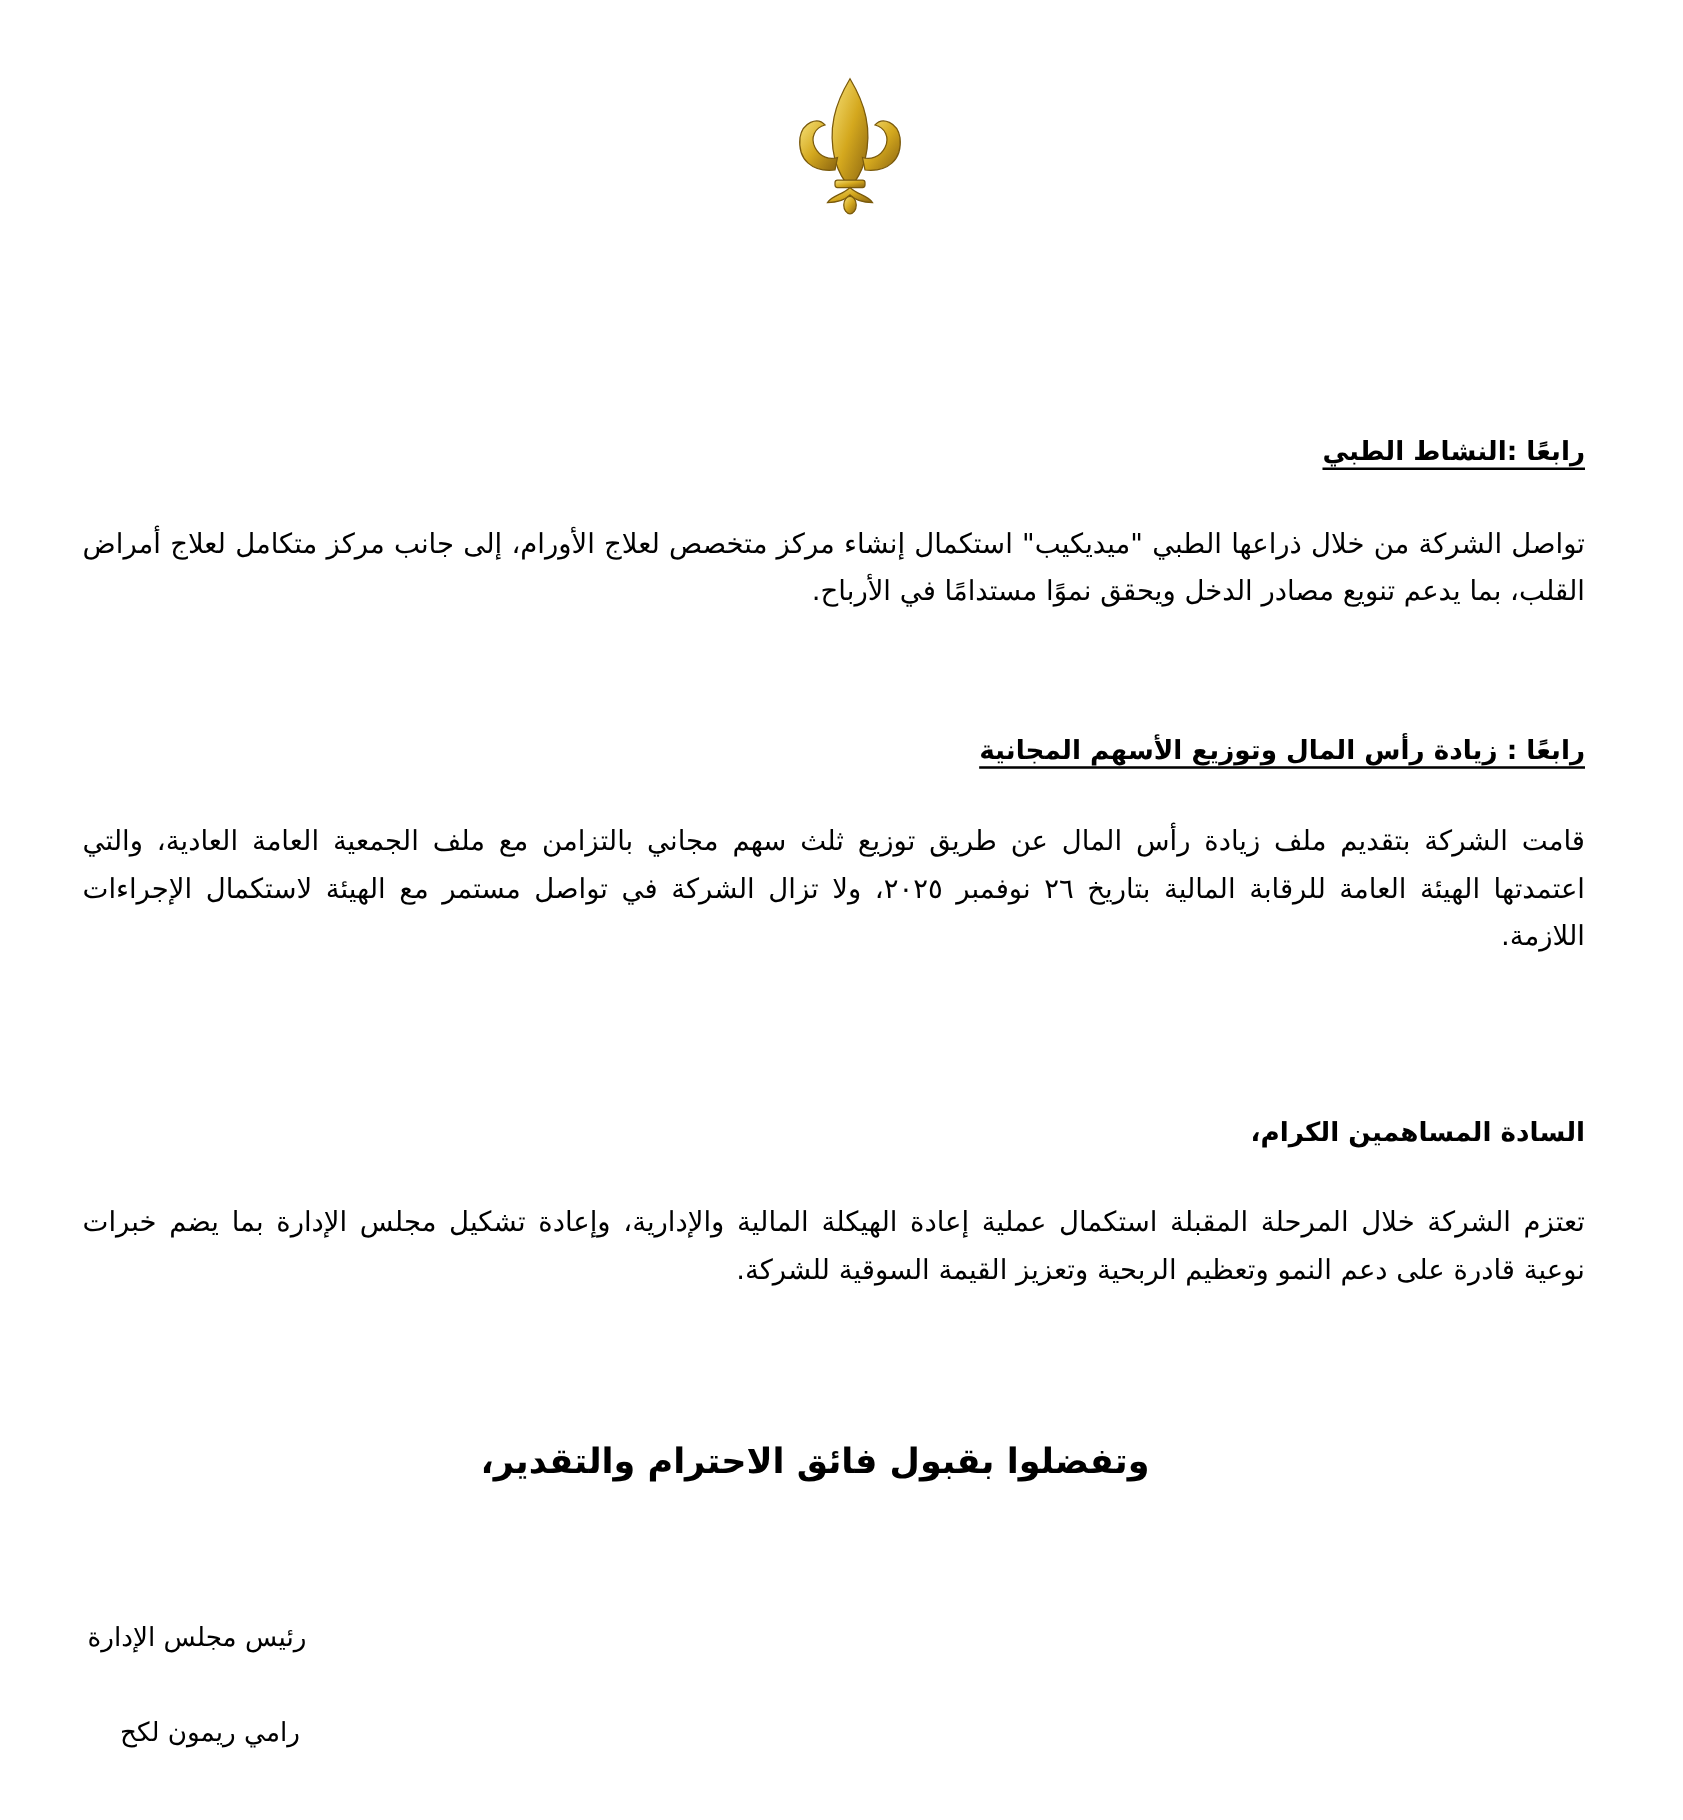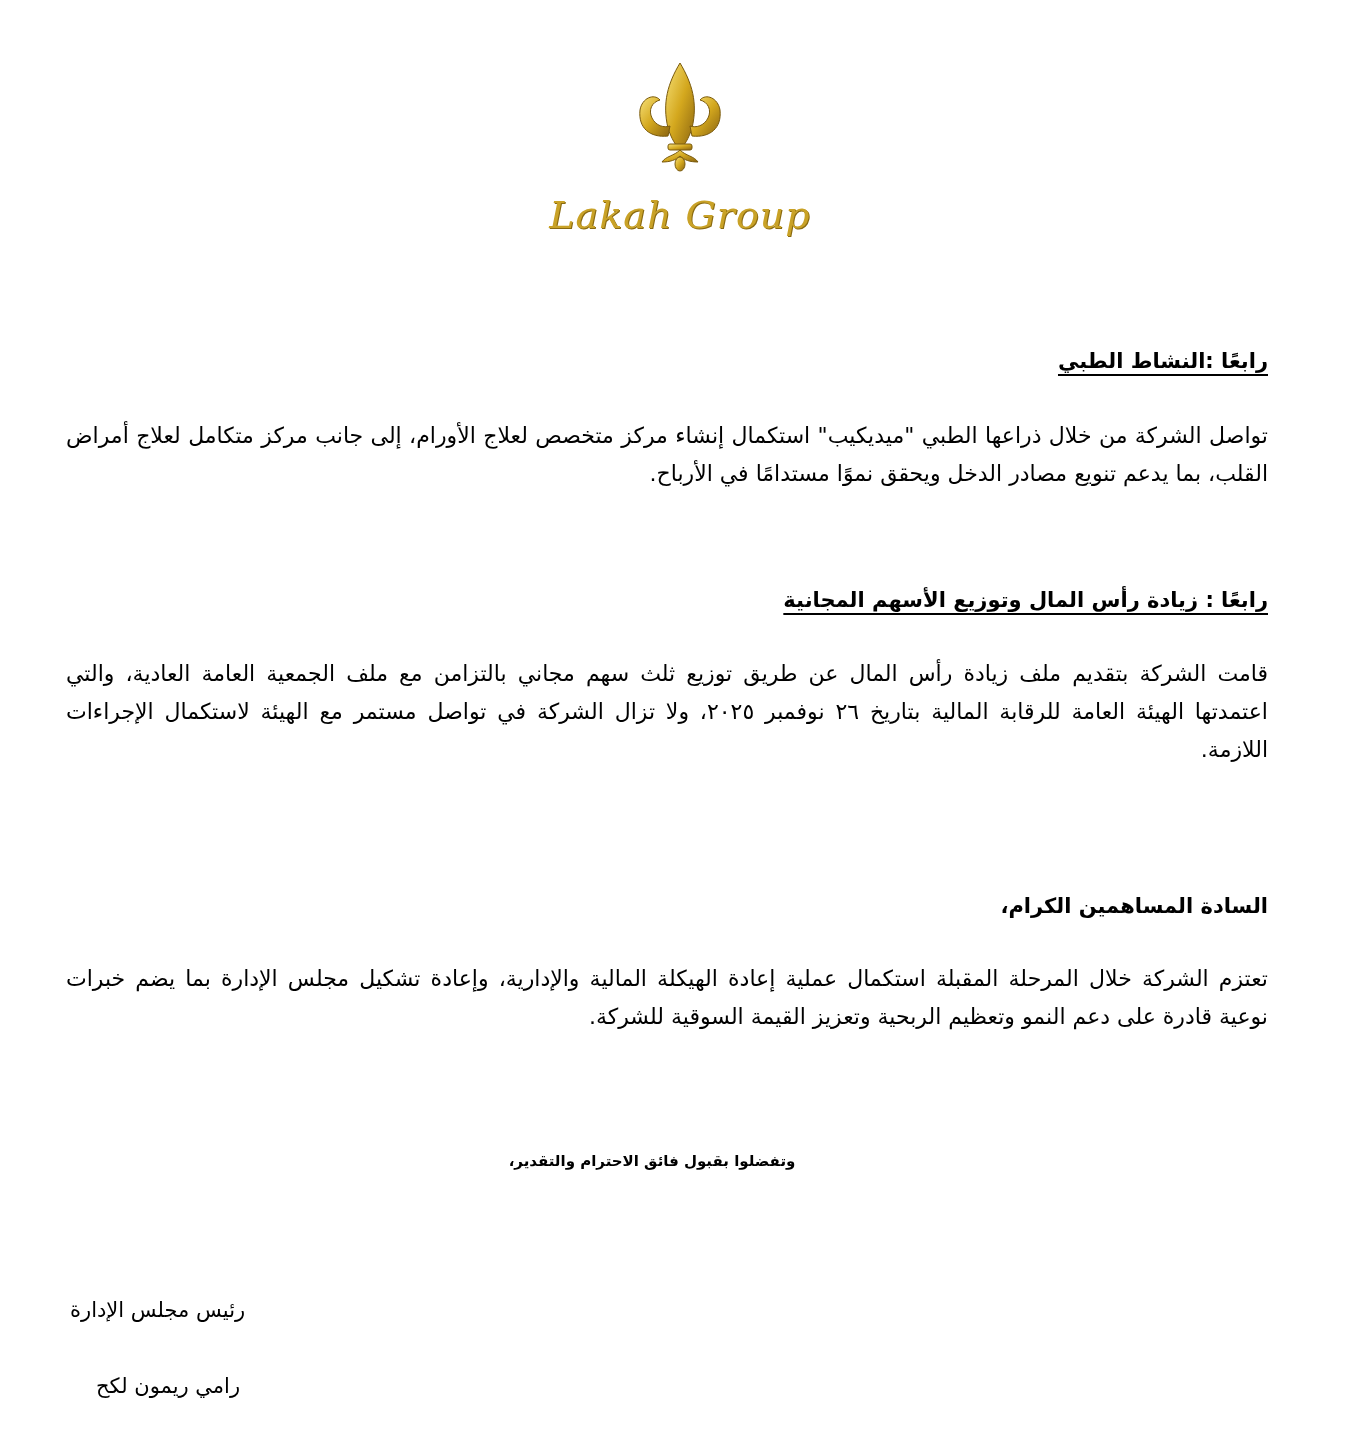--- a/index.html
+++ b/index.html
@@ -9,21 +9,21 @@
     .logo svg { display:block; }
     .logo-text { position:absolute; left:0; top:135px; width:280px; text-align:center;
                  font-family:"DejaVu Serif", serif; font-style:italic; font-size:38px;
                  color:#c9a227; text-shadow:1px 1px 0 #8a6a10; letter-spacing:1px; }
     .rtl { direction:rtl; unicode-bidi:embed; position:absolute; right:78px; text-align:justify; }
     .heading { font-weight:bold; font-size:21px; text-decoration:underline; text-decoration-thickness:2px;
                text-underline-offset:6px; }
     .para { font-size:22px; line-height:38px; left:66px; text-align-last:right; }
     .salute { font-weight:bold; font-size:21px;margin-left:36px; }
     .closing { position:absolute; left:0; width:1324px; text-align:center; top:1152px;
-               direction:rtl; font-weight:bold; font-size:15px; padding-right:-0px; }
+               direction:rtl; font-weight:bold; font-size:28px; padding-right:-0px; }
     .closing span { position:relative; left:-10px; }
     .sig { position:absolute; direction:rtl; font-weight:normal; font-size:21px; }
   </style>
 </head>
 <body>
 
 <div class="logo">
   <svg width="280" height="120" viewBox="0 0 280 120">
     <defs>
       <linearGradient id="gold" x1="0" y1="0" x2="1" y2="1">
@@ -37,21 +37,20 @@
 
     <path d="M128 78 C110 80 98 70 100 52 C102 40 114 35 120 42 C112 44 108 52 112 60 C116 68 124 70 130 68 Z" fill="url(#gold)" stroke="#7a5a0c" stroke-width="1"></path>
 
     <path d="M152 78 C170 80 182 70 180 52 C178 40 166 35 160 42 C168 44 172 52 168 60 C164 68 156 70 150 68 Z" fill="url(#gold)" stroke="#7a5a0c" stroke-width="1"></path>
 
     <rect x="128" y="86" width="24" height="6" rx="2" fill="url(#gold)" stroke="#7a5a0c" stroke-width="1"></rect>
 
     <path d="M140 92 C134 98 126 98 122 104 C130 104 136 102 140 98 C144 102 150 104 158 104 C154 98 146 98 140 92 Z" fill="url(#gold)" stroke="#7a5a0c" stroke-width="1"></path>
     <ellipse cx="140" cy="106" rx="5" ry="7" fill="url(#gold)" stroke="#7a5a0c" stroke-width="1"></ellipse>
   </svg>
-  <div class="logo-text">Lakah Group</div>
 </div>
 
 <div class="rtl heading" style="top:349px;">رابعًا :النشاط الطبي</div>
 <div class="rtl para" style="top:417px;">تواصل الشركة من خلال ذراعها الطبي "ميديكيب"  استكمال إنشاء مركز متخصص لعلاج الأورام، إلى جانب مركز متكامل لعلاج أمراض القلب، بما يدعم تنويع مصادر الدخل ويحقق نموًا مستدامًا في الأرباح.</div>
 
 <div class="rtl heading" style="top:588px;">رابعًا : زيادة رأس المال وتوزيع الأسهم المجانية</div>
 <div class="rtl para" style="top:655px;">قامت الشركة بتقديم ملف زيادة رأس المال عن طريق توزيع ثلث سهم مجاني بالتزامن مع ملف الجمعية العامة العادية، والتي اعتمدتها الهيئة العامة للرقابة المالية بتاريخ ٢٦ نوفمبر ٢٠٢٥، ولا تزال الشركة في تواصل مستمر مع الهيئة لاستكمال الإجراءات اللازمة.</div>
 
 <div class="rtl salute" style="top:894px;">السادة المساهمين الكرام،</div>
 <div class="rtl para" style="top:960px;">تعتزم الشركة خلال المرحلة المقبلة استكمال عملية إعادة الهيكلة المالية والإدارية، وإعادة تشكيل مجلس الإدارة بما يضم خبرات نوعية قادرة على دعم النمو وتعظيم الربحية وتعزيز القيمة السوقية للشركة.</div>

